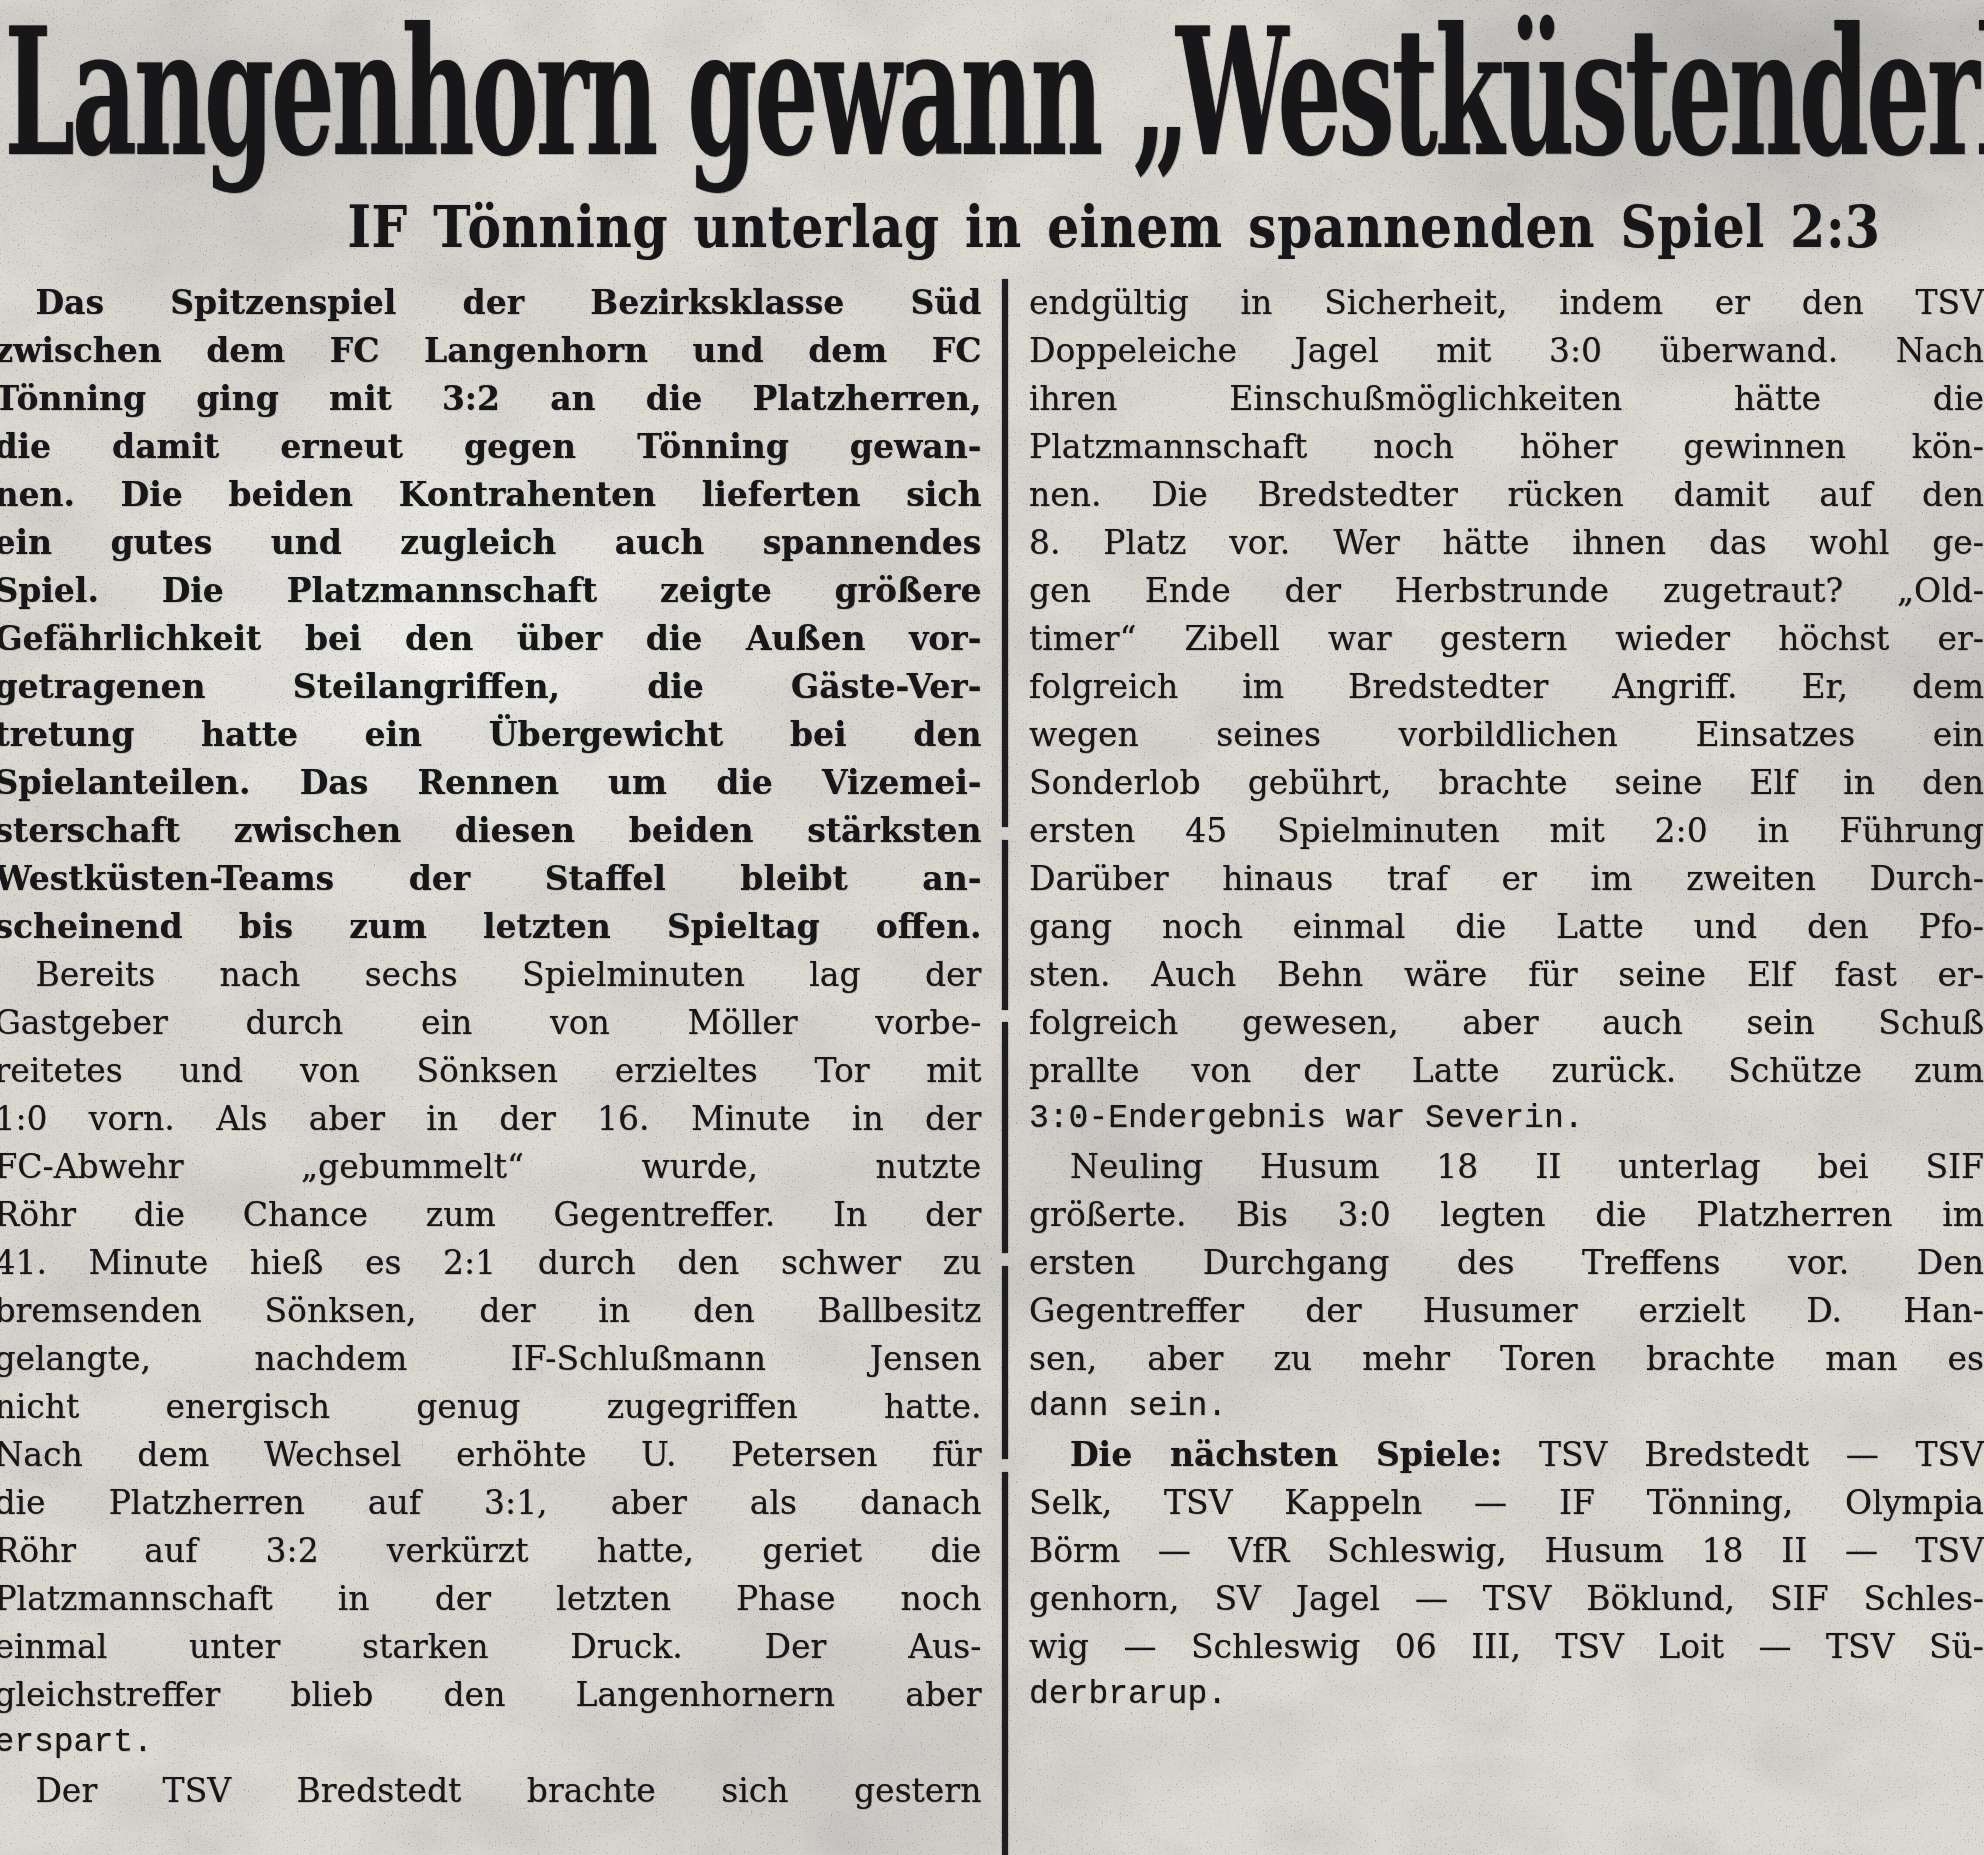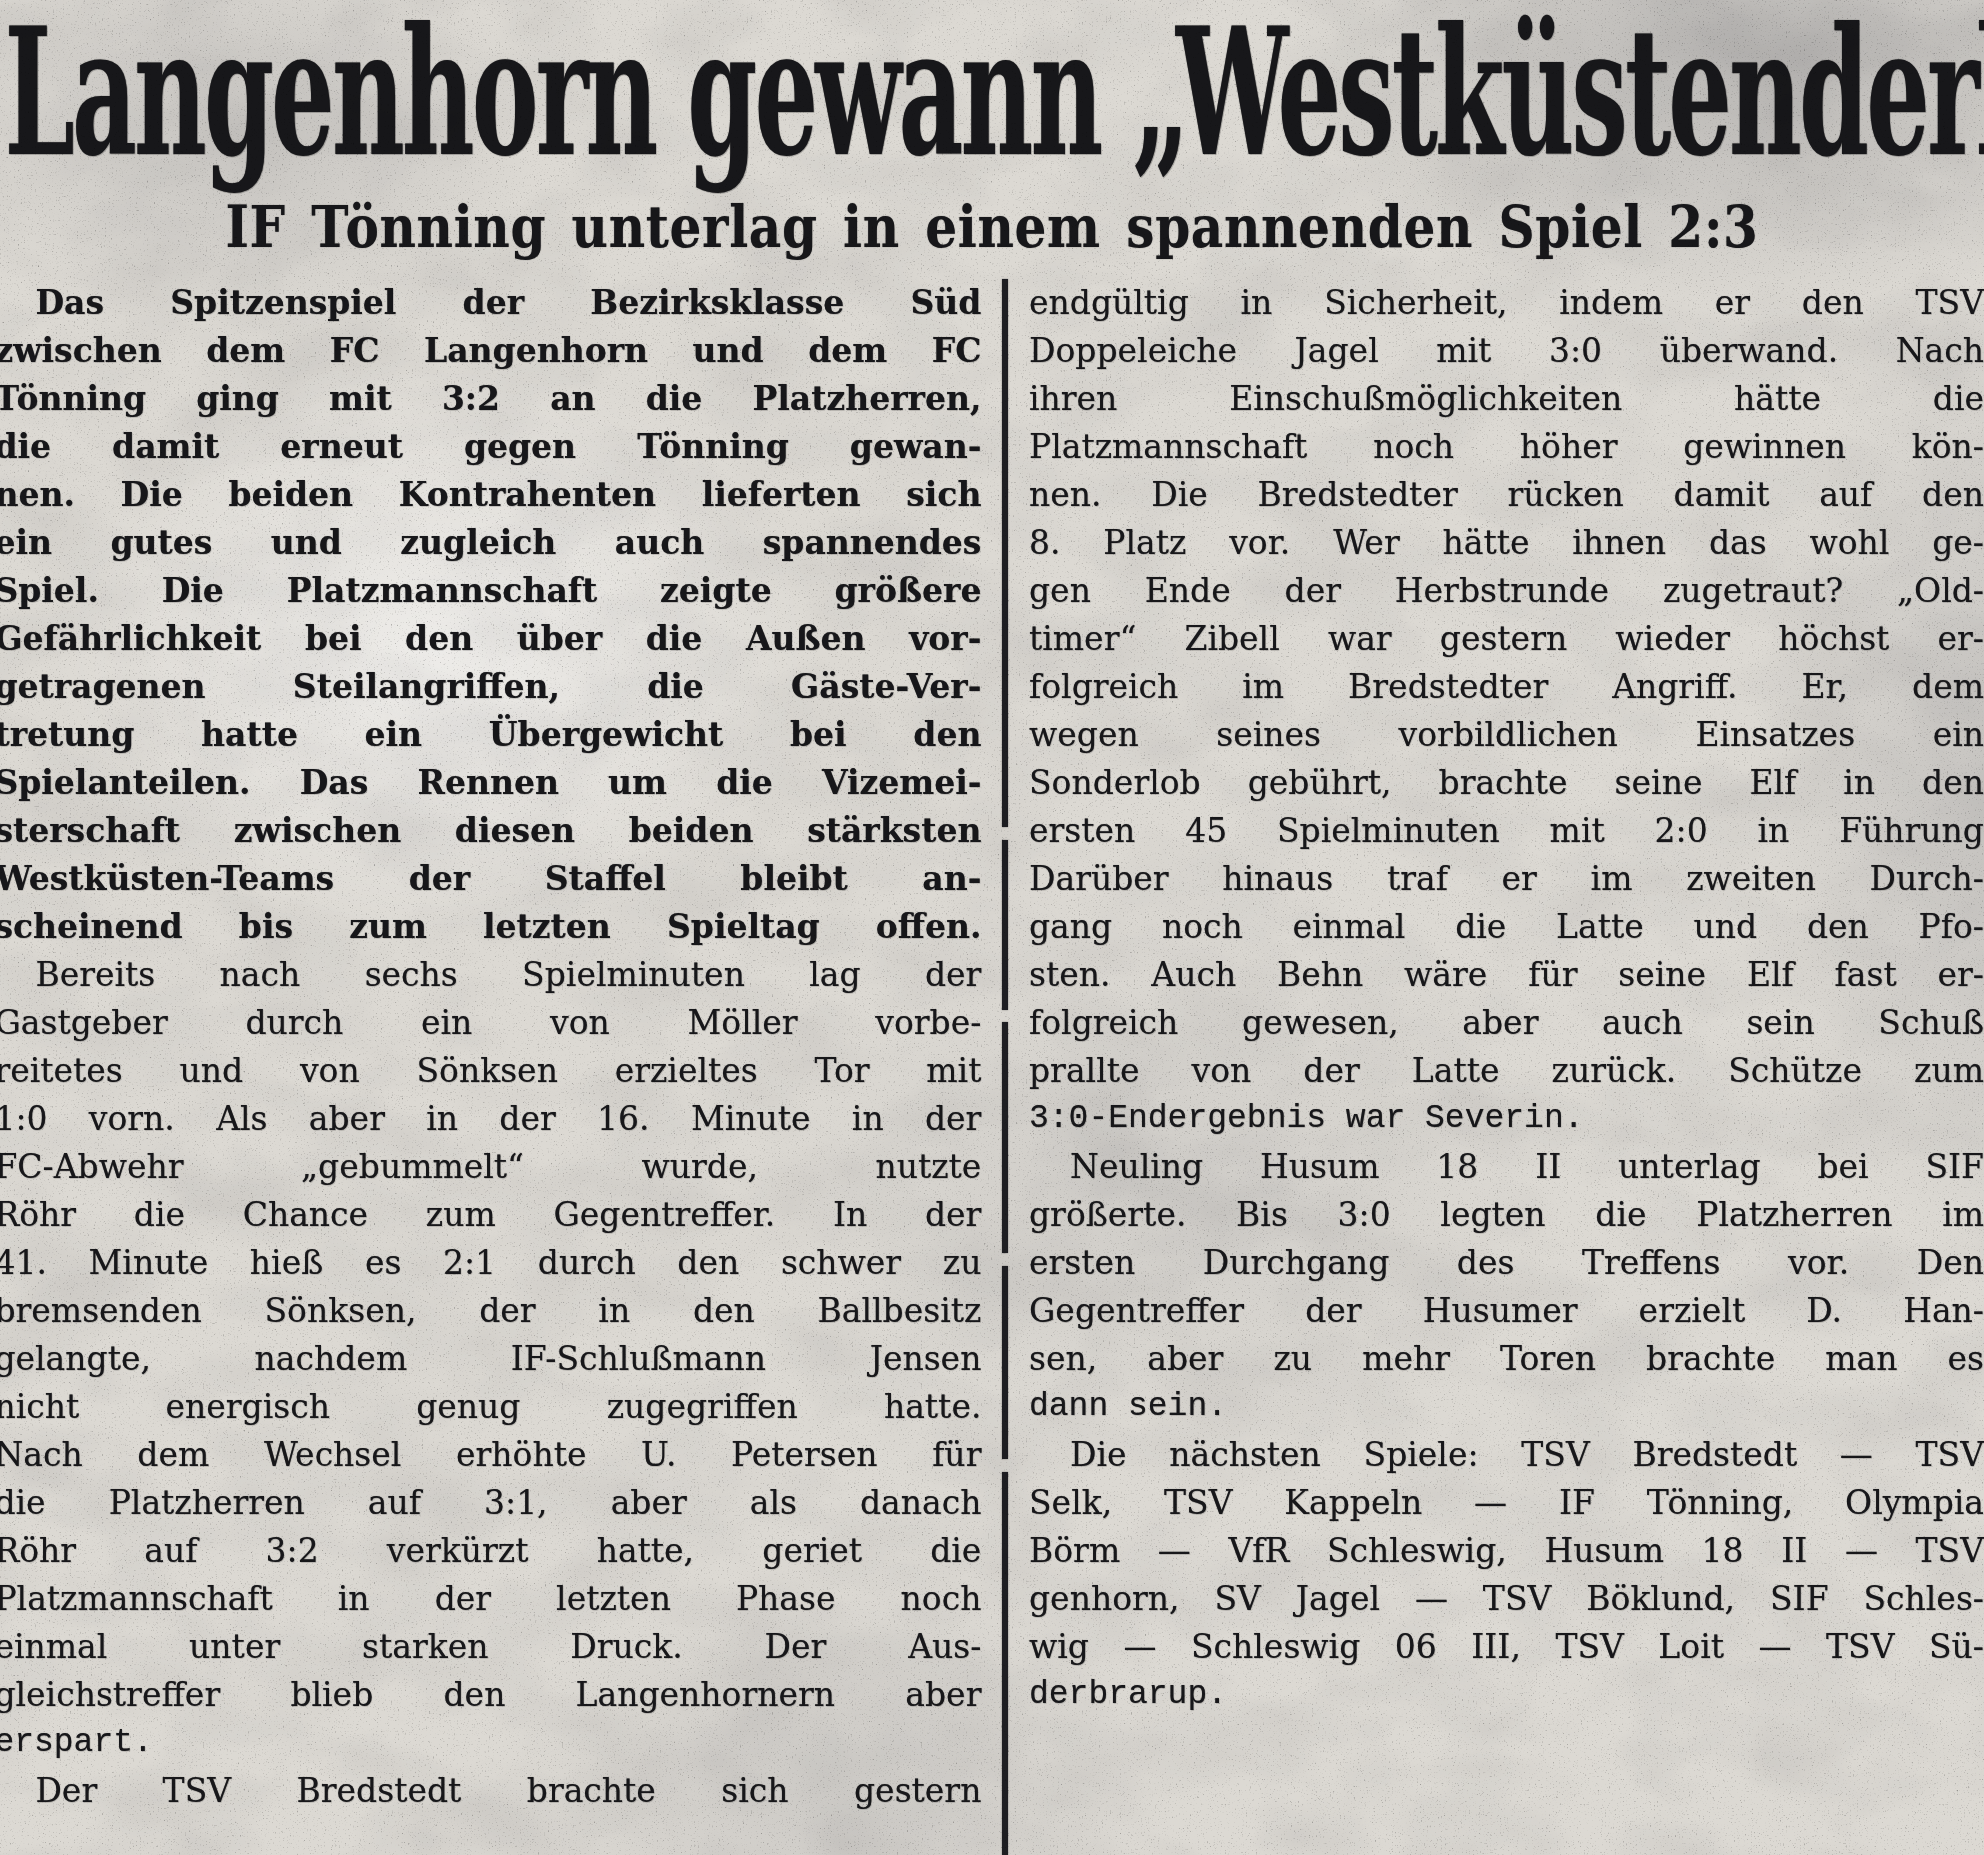--- a/index.html
+++ b/index.html
@@ -27,21 +27,21 @@
   }
   .headline span {
     display: inline-block; white-space: nowrap;
     font-weight: 700; font-size: 167px; letter-spacing: -4.9px;
     transform: scale(0.60, 1.05);
     color: var(--ink, #17171a);
     text-shadow: 0 0 1.4px rgba(15,15,15,0.65), 1.4px 0.7px 0 rgba(15,15,15,0.18);
   }
   .subheadline {
     position: absolute; top: 188px; left: 0; right: 0; height: 77px;
-    display: flex; align-items: center; justify-content: center;
+    display: flex; align-items: center; justify-content: flex-end;
   }
   .subheadline span {
     display: inline-block; white-space: nowrap;
     font-weight: 700; font-size: 57px; word-spacing: 8.4px; letter-spacing: 0.7px;
     transform: scale(0.88, 1);
     color: var(--ink, #17171a);
     text-shadow: 0 0 1.1px rgba(15,15,15,0.6);
   }
   .col {
     position: absolute; top: 279px;
@@ -52,21 +52,21 @@
   .col-right { left: 1029px; width: 955px; }
   .line {
     height: 48px; line-height: 48px;
     text-align: justify; text-align-last: justify;
     white-space: nowrap; overflow: visible;
   }
   .line.indent { padding-left: 41px; }
   .line.endline { text-align-last: left; font-family: Liberation Mono, monospace; }
   .para.bold .line { font-weight: 700; }
   .para.gap { }
-  .para b { font-weight: 400; }
+  .para b { font-weight: 700; }
   .divider-seg {
     position: absolute; left: 1002px; width: 5.6px;
     background: #1e1e22;
     box-shadow: 0 0 1.4px rgba(20,20,20,0.7);
   }
   .grain {
     position: absolute; inset: 0; pointer-events: none;
     mix-blend-mode: multiply;
   }
 </style>

